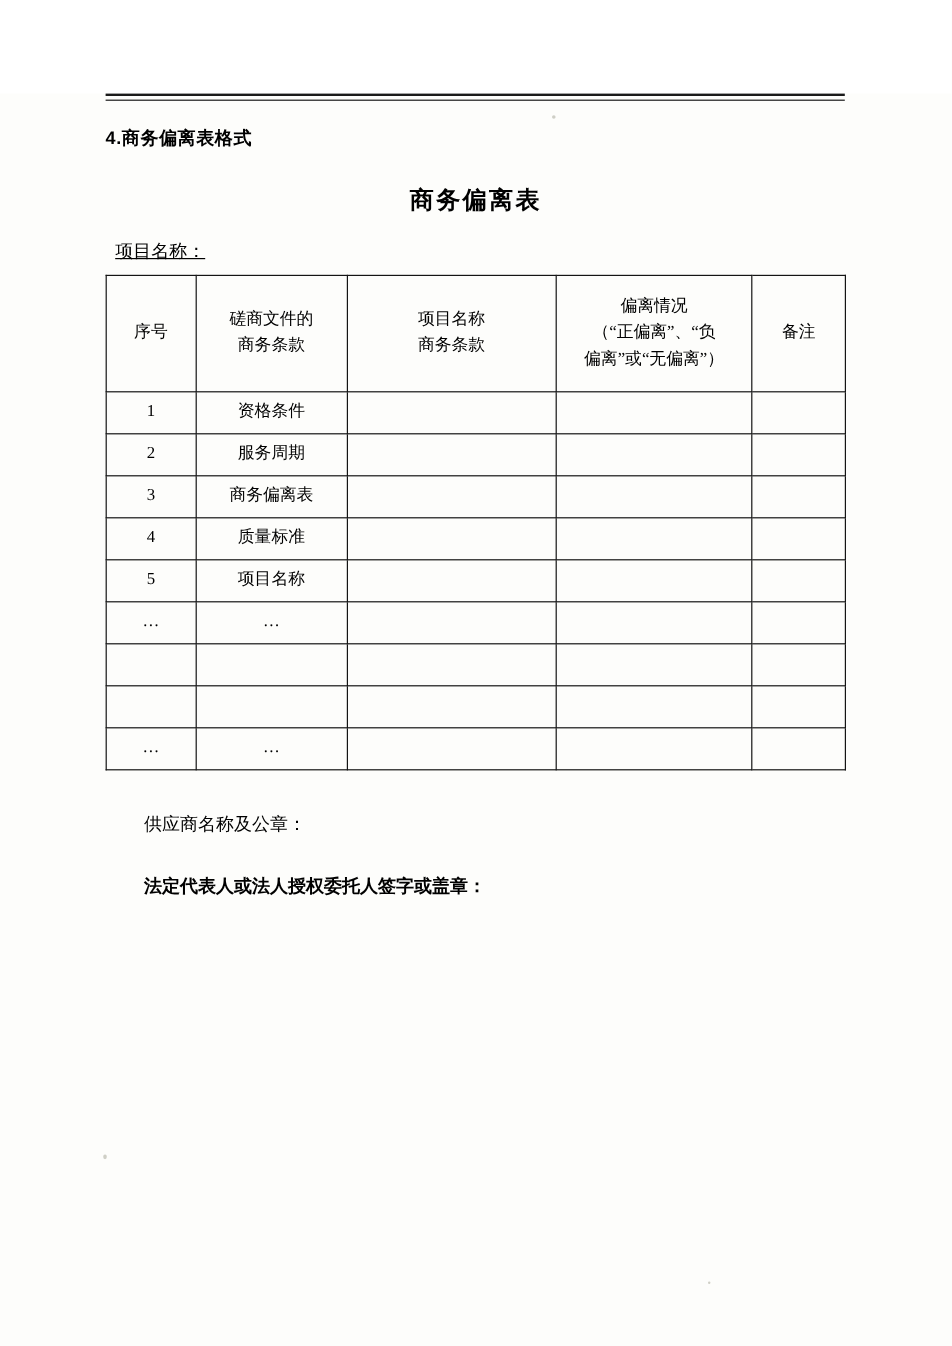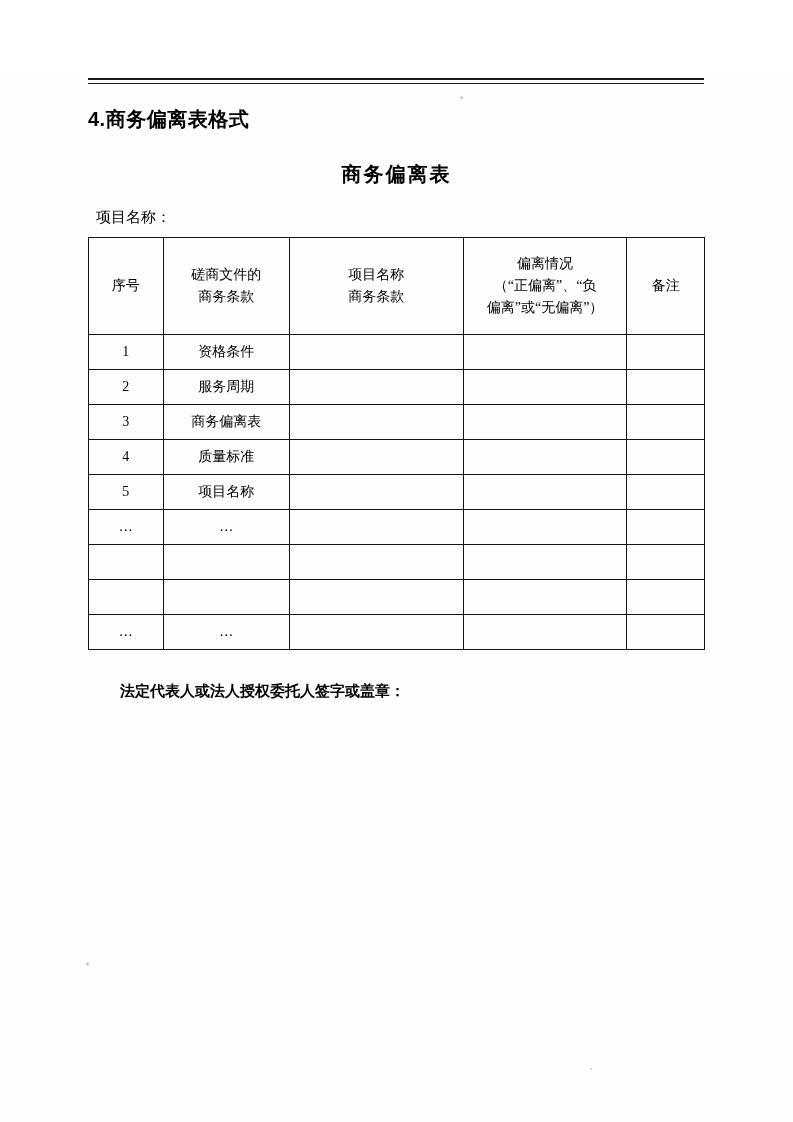--- a/index.html
+++ b/index.html
@@ -37,41 +37,42 @@
   .rule {
     margin-top: 78px;
     height: 3px;
     border-top: 2px solid #1a1a1a;
     border-bottom: 1px solid #1a1a1a;
     width: 616px;
     margin-left: 0;
   }
   .section-heading {
     margin-top: 22px;
-    font-size: 20px;
+    font-size: 15px;
     font-weight: bold;
     letter-spacing: 0.5px;
     font-family: "Liberation Sans", "DejaVu Sans", sans-serif;
   }
   .doc-title {
     margin-top: 28px;
     text-align: center;
     font-size: 20px;
     font-weight: bold;
     letter-spacing: 2px;
     font-family: "Liberation Sans", "DejaVu Sans", sans-serif;
   }
   .field-row {
     margin-top: 20px;
     display: flex;
     font-size: 15px;
     padding-left: 8px;
   }
   .field-row .field-left {
     width: 320px;
+    text-decoration: underline;
   }
   .field-row .field-right {
     flex: 1;
   }
   table.deviation {
     margin-top: 10px;
     border-collapse: collapse;
     width: 617px;
     table-layout: fixed;
   }
@@ -227,19 +228,20 @@
         <tr class="body">
           <td>…</td>
           <td>…</td>
           <td></td>
           <td></td>
           <td></td>
         </tr>
       </tbody>
     </table>
 
+    <div class="signature">供应商名称及公章：</div>
 
     <div class="signature2">法定代表人或法人授权委托人签字或盖章：</div>
 
 
   </div>
 
 </div>
 
 </body></html>

